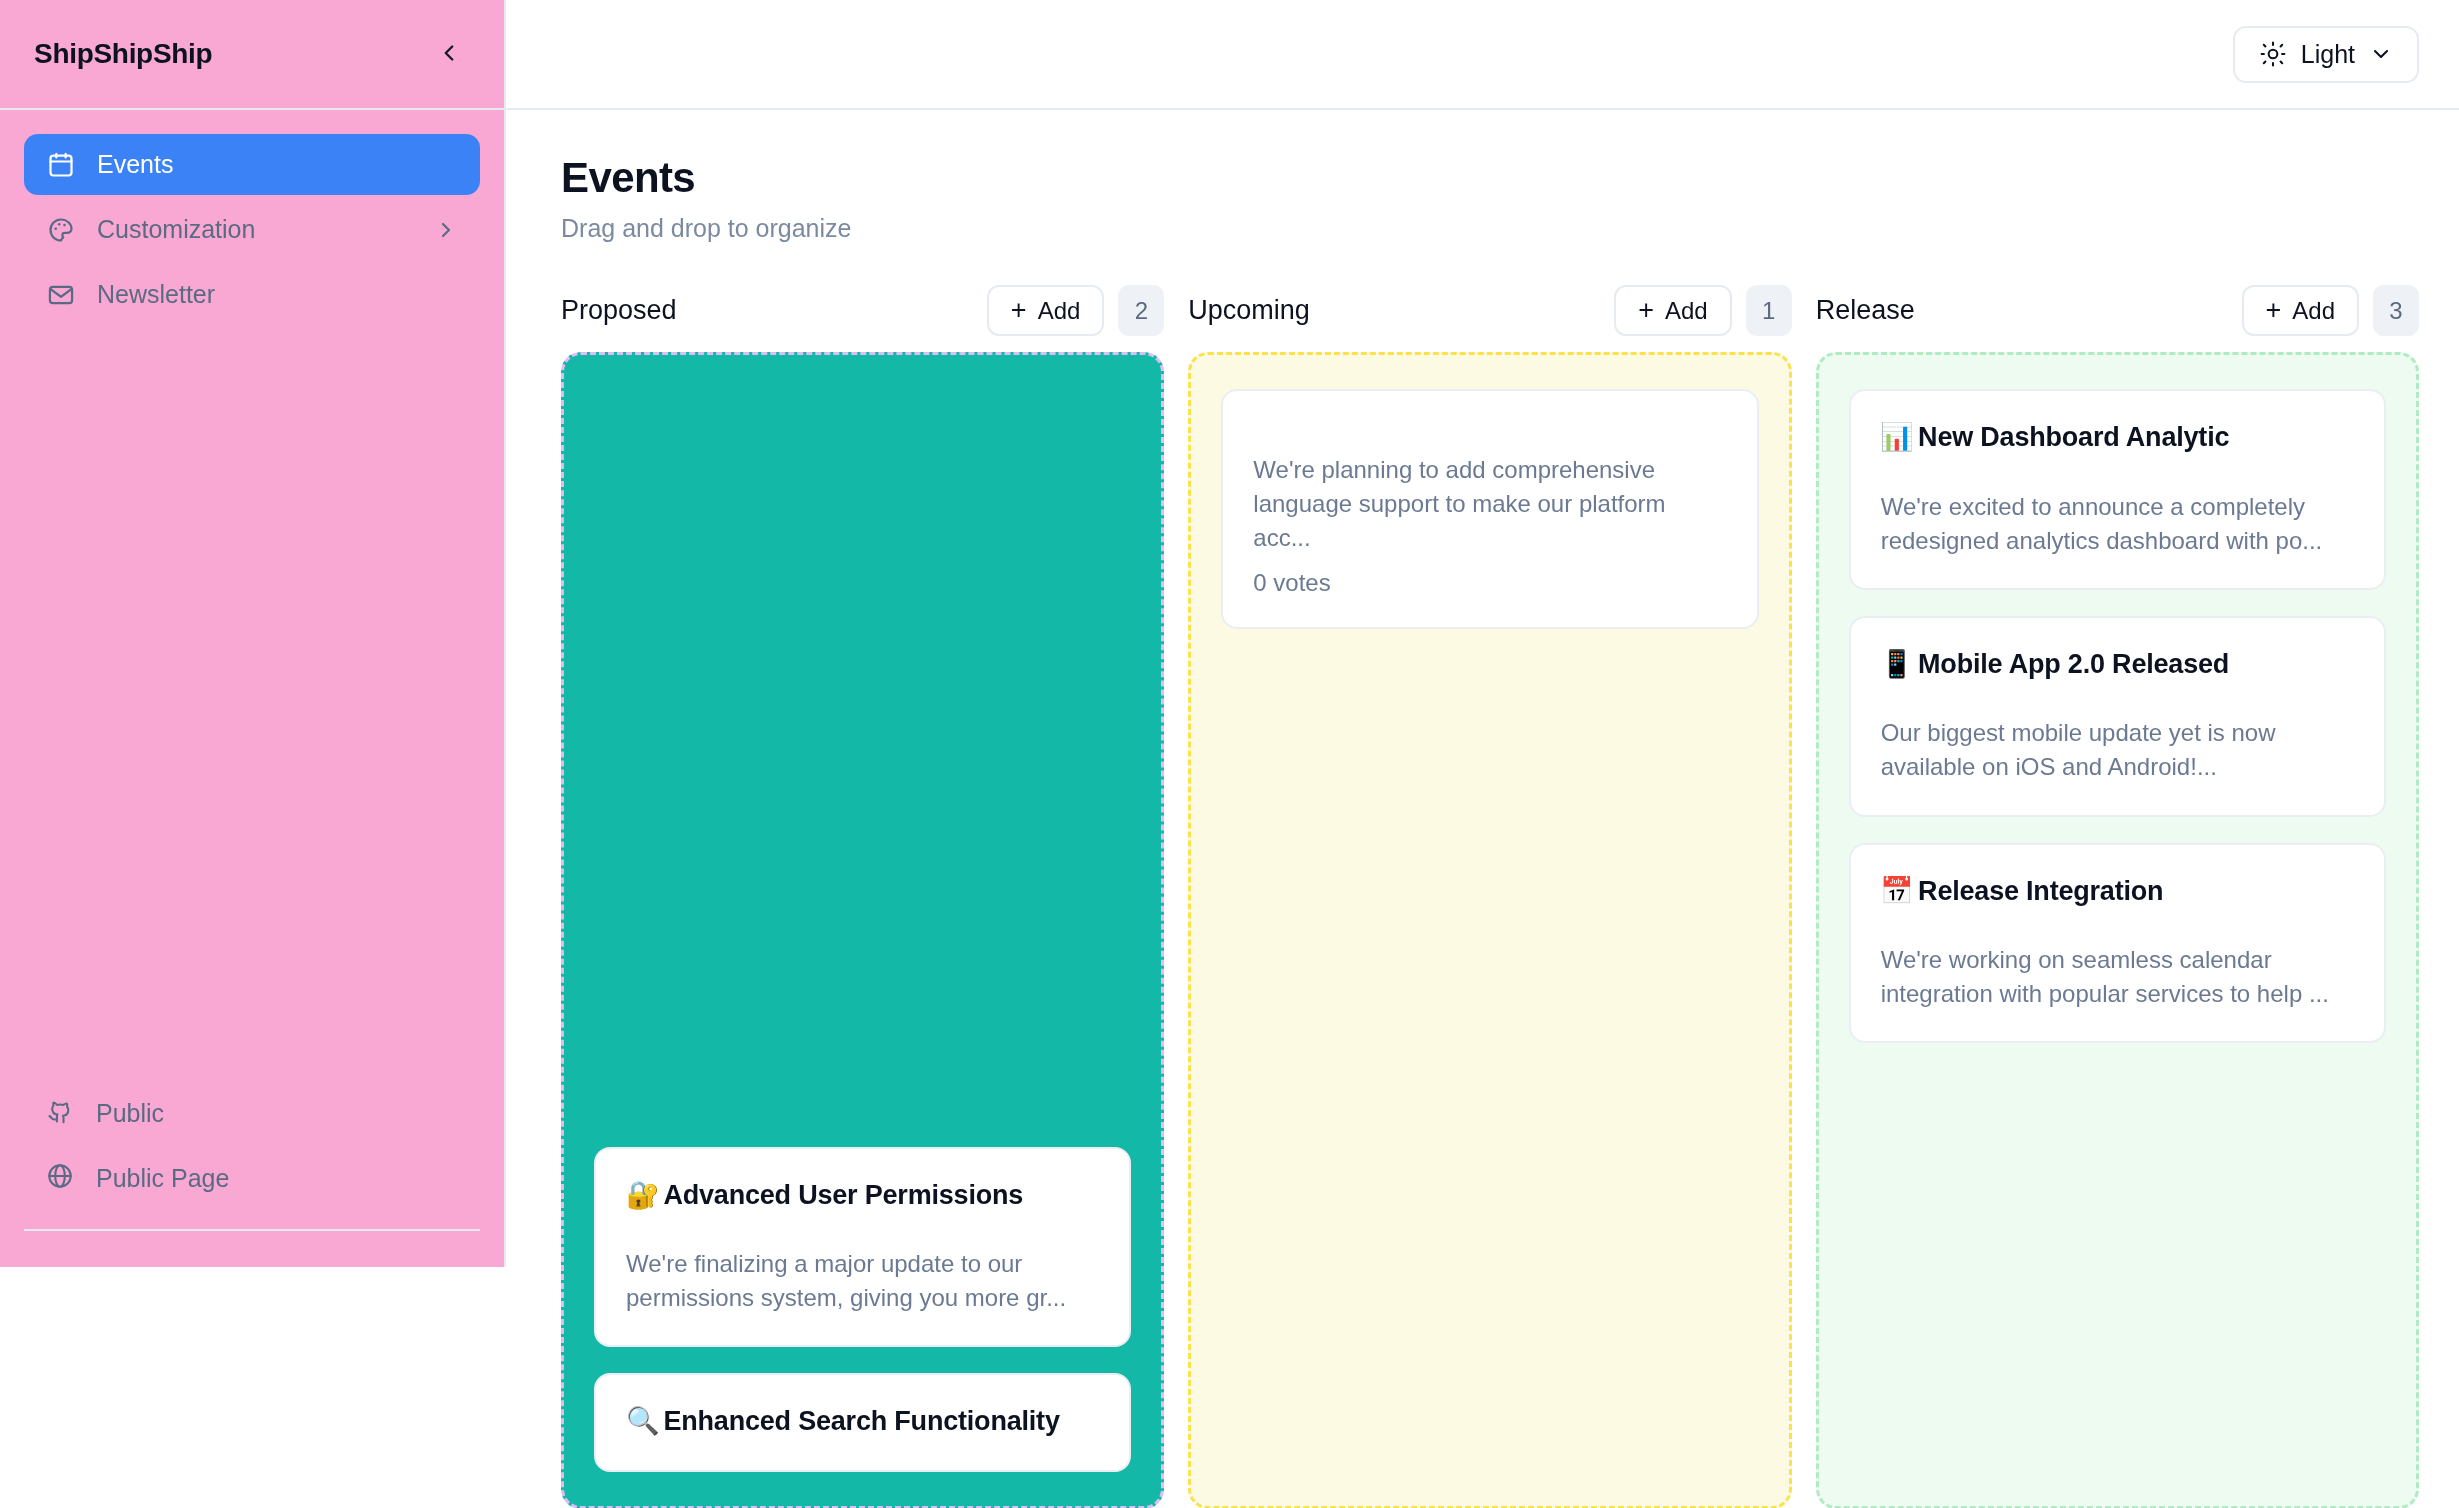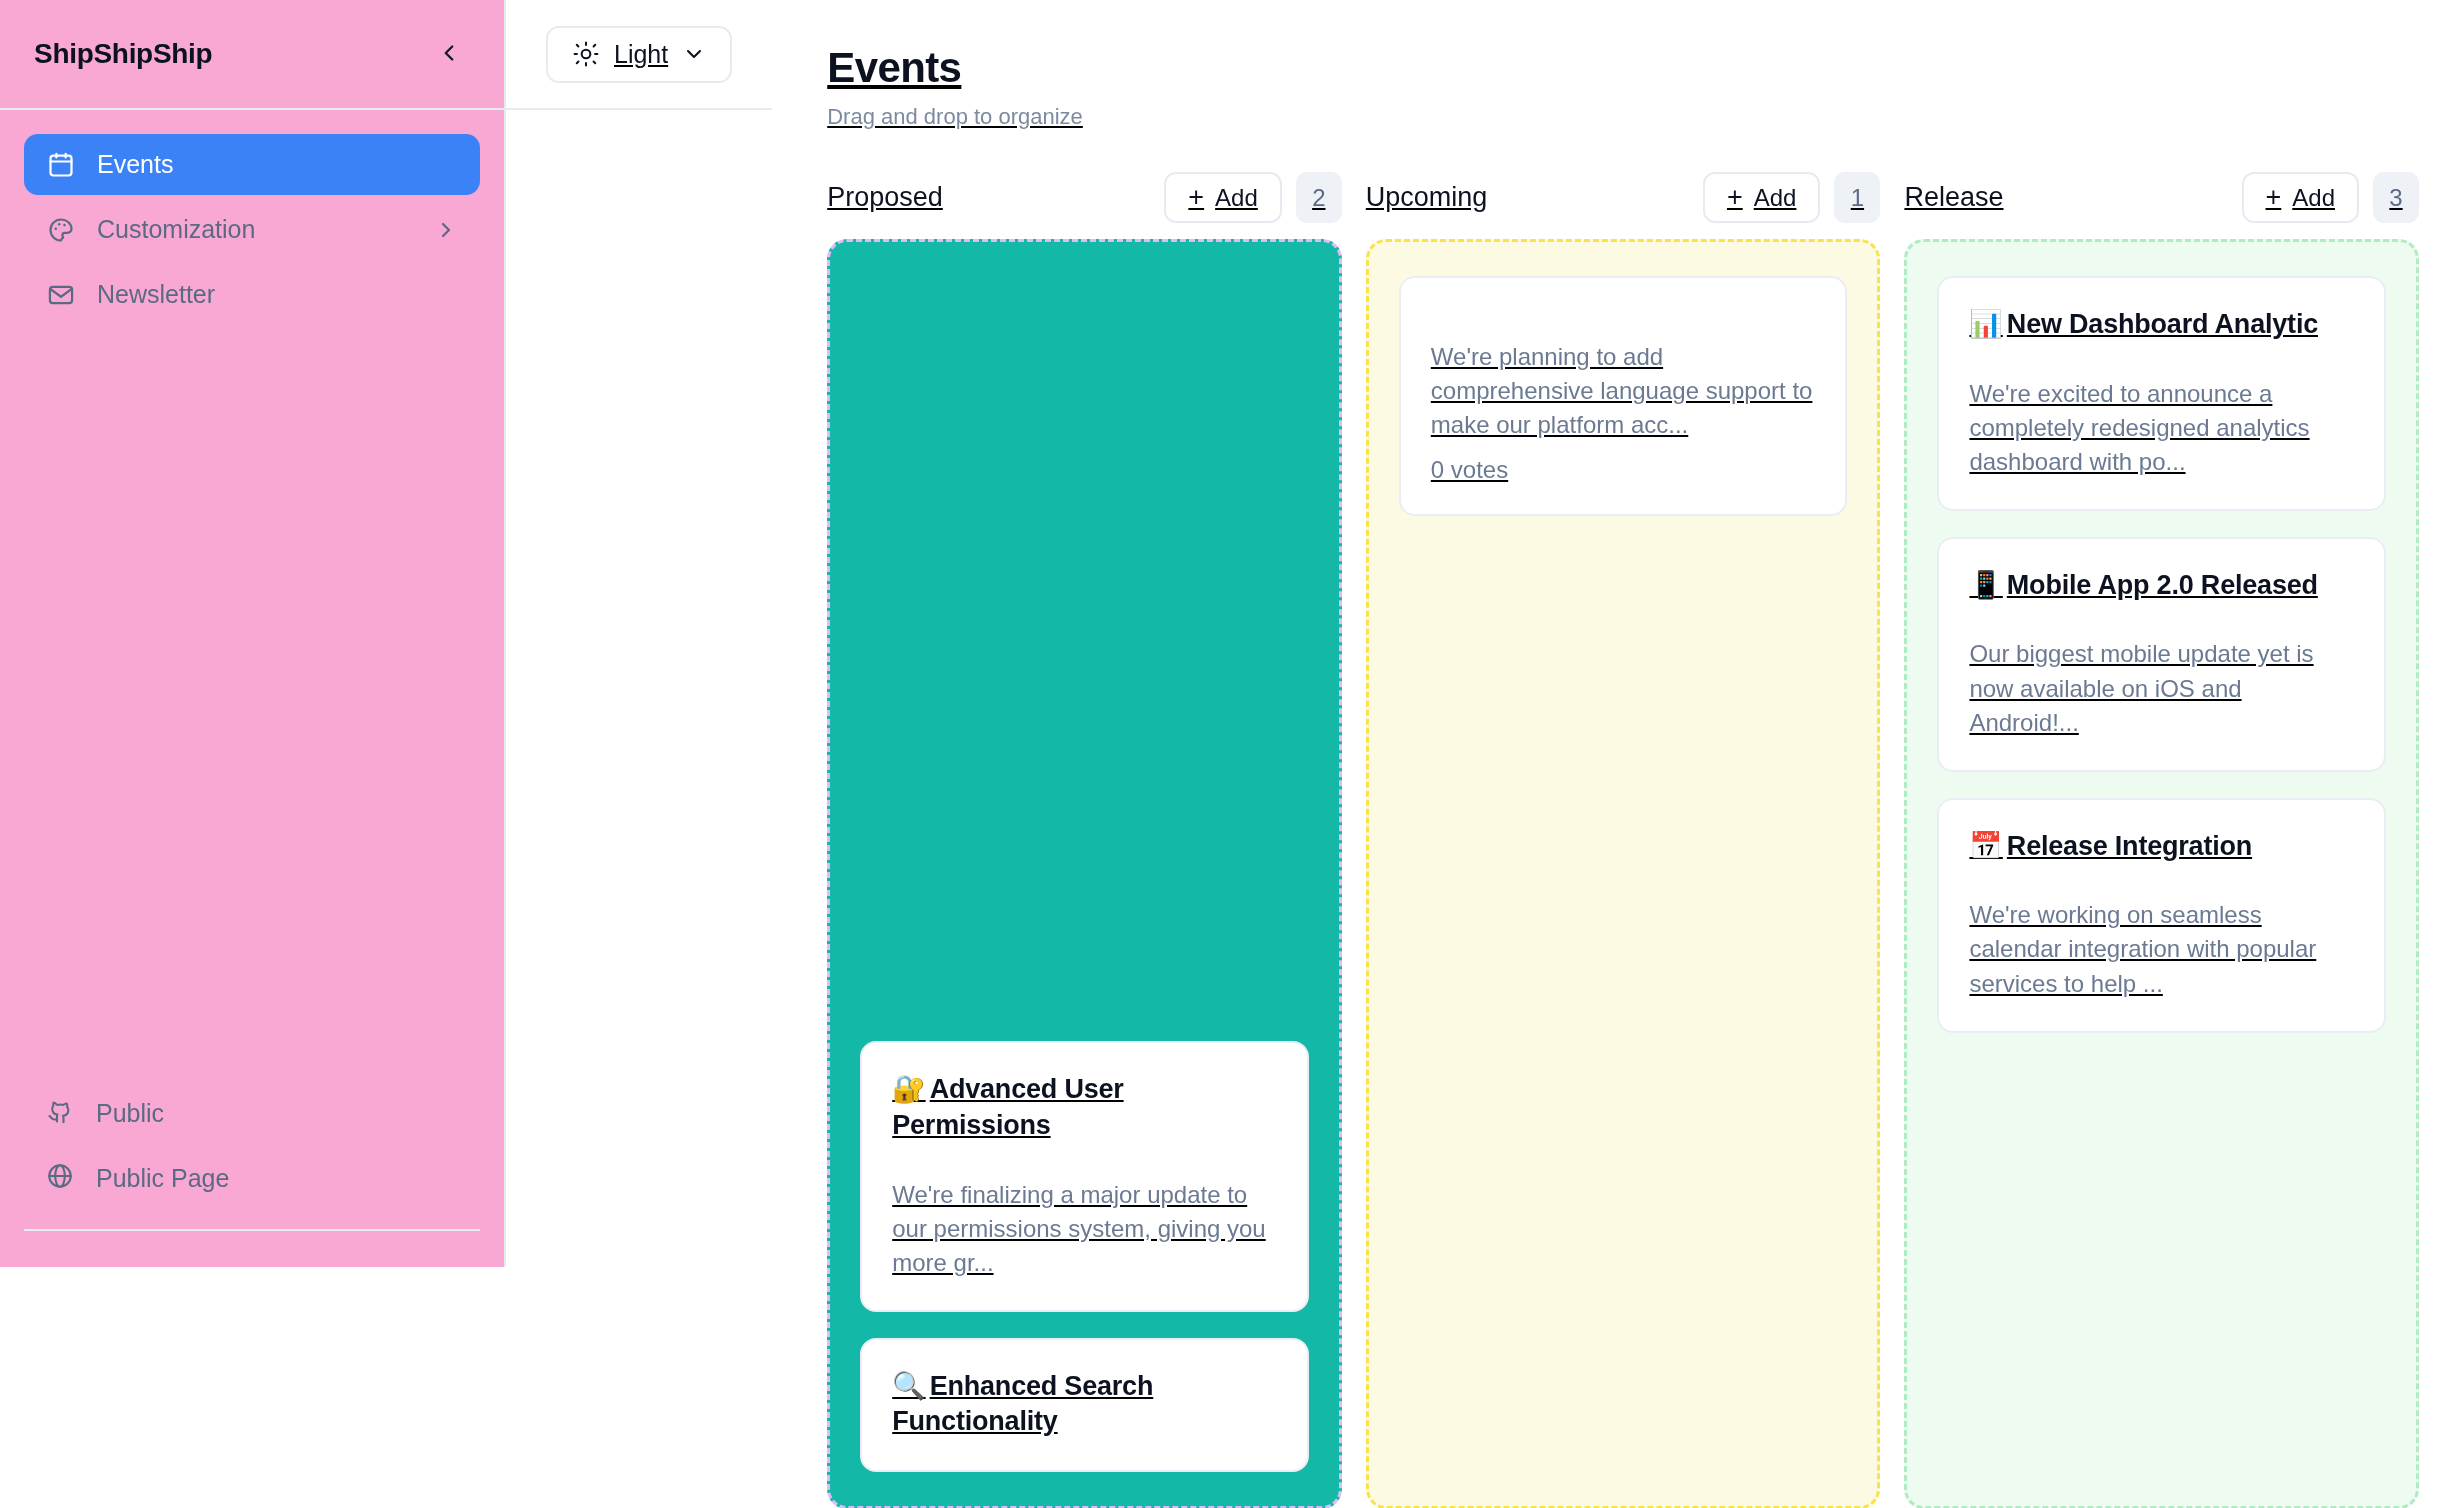--- a/index.html
+++ b/index.html
@@ -46,39 +46,39 @@
   .sidebar-foot { padding: 0 24px 0 24px; display: flex; flex-direction: column; gap: 4px; }
   .foot-item {
     display: flex; align-items: center; gap: 22px;
     height: 61px; padding: 0 22px; border-radius: 14px;
     color: #5b6a83; font-size: 25px; cursor: pointer;
   }
   .sidebar-divider { height: 2px; background: #e6ebf2; margin: 20px 24px 0 24px; }
   .sidebar-bottom-pad { height: 36px; }
 
   
-  .main { flex: 1; display: flex; flex-direction: row; min-width: 0; background:#fff;text-decoration:underline; }
+  .main { flex: 1; display: flex; flex-direction: column; min-width: 0; background:#fff; }
   .topbar {
     height: 110px; border-bottom: 2px solid #e6ebf2;
     display: flex; align-items: center; justify-content: flex-end;
     padding: 0 40px;
   }
   .theme-btn {
     display: flex; align-items: center; gap: 14px;
     height: 57px; padding: 0 24px;
     border: 2px solid #e6ebf2; border-radius: 13px;
     background: #fff; cursor: pointer;
     font-size: 25px; color: #0c1220;
   }
   .theme-btn .sun { width: 28px; height: 28px; display:flex; align-items:center; justify-content:center;}
   .theme-btn .chevd { display:flex; align-items:center; }
 
   .content { padding: 44px 40px 0 55px; flex: 1; min-height: 0; display:flex; flex-direction:column;}
   .page-title { font-size: 42px; font-weight: 700; color: #0c1220; letter-spacing: -0.6px; }
-  .page-sub { font-size: 22px; color: #7c8aa0; margin-top: 12px; }
+  .page-sub { font-size: 25px; color: #7c8aa0; margin-top: 12px; }
 
   .board { display: flex; gap: 24px; margin-top: 40px; flex: 1; min-height: 0;}
   .column { flex: 1 1 0; display: flex; flex-direction: column; min-width: 0; }
   .col-head {
     display: flex; align-items: center; gap: 14px;
     height: 55px; margin-bottom: 14px;
   }
   .col-title { font-size: 27px; font-weight: 500; color: #0c1220; flex: 1; }
   .add-btn {
     display: flex; align-items: center; gap: 11px;

